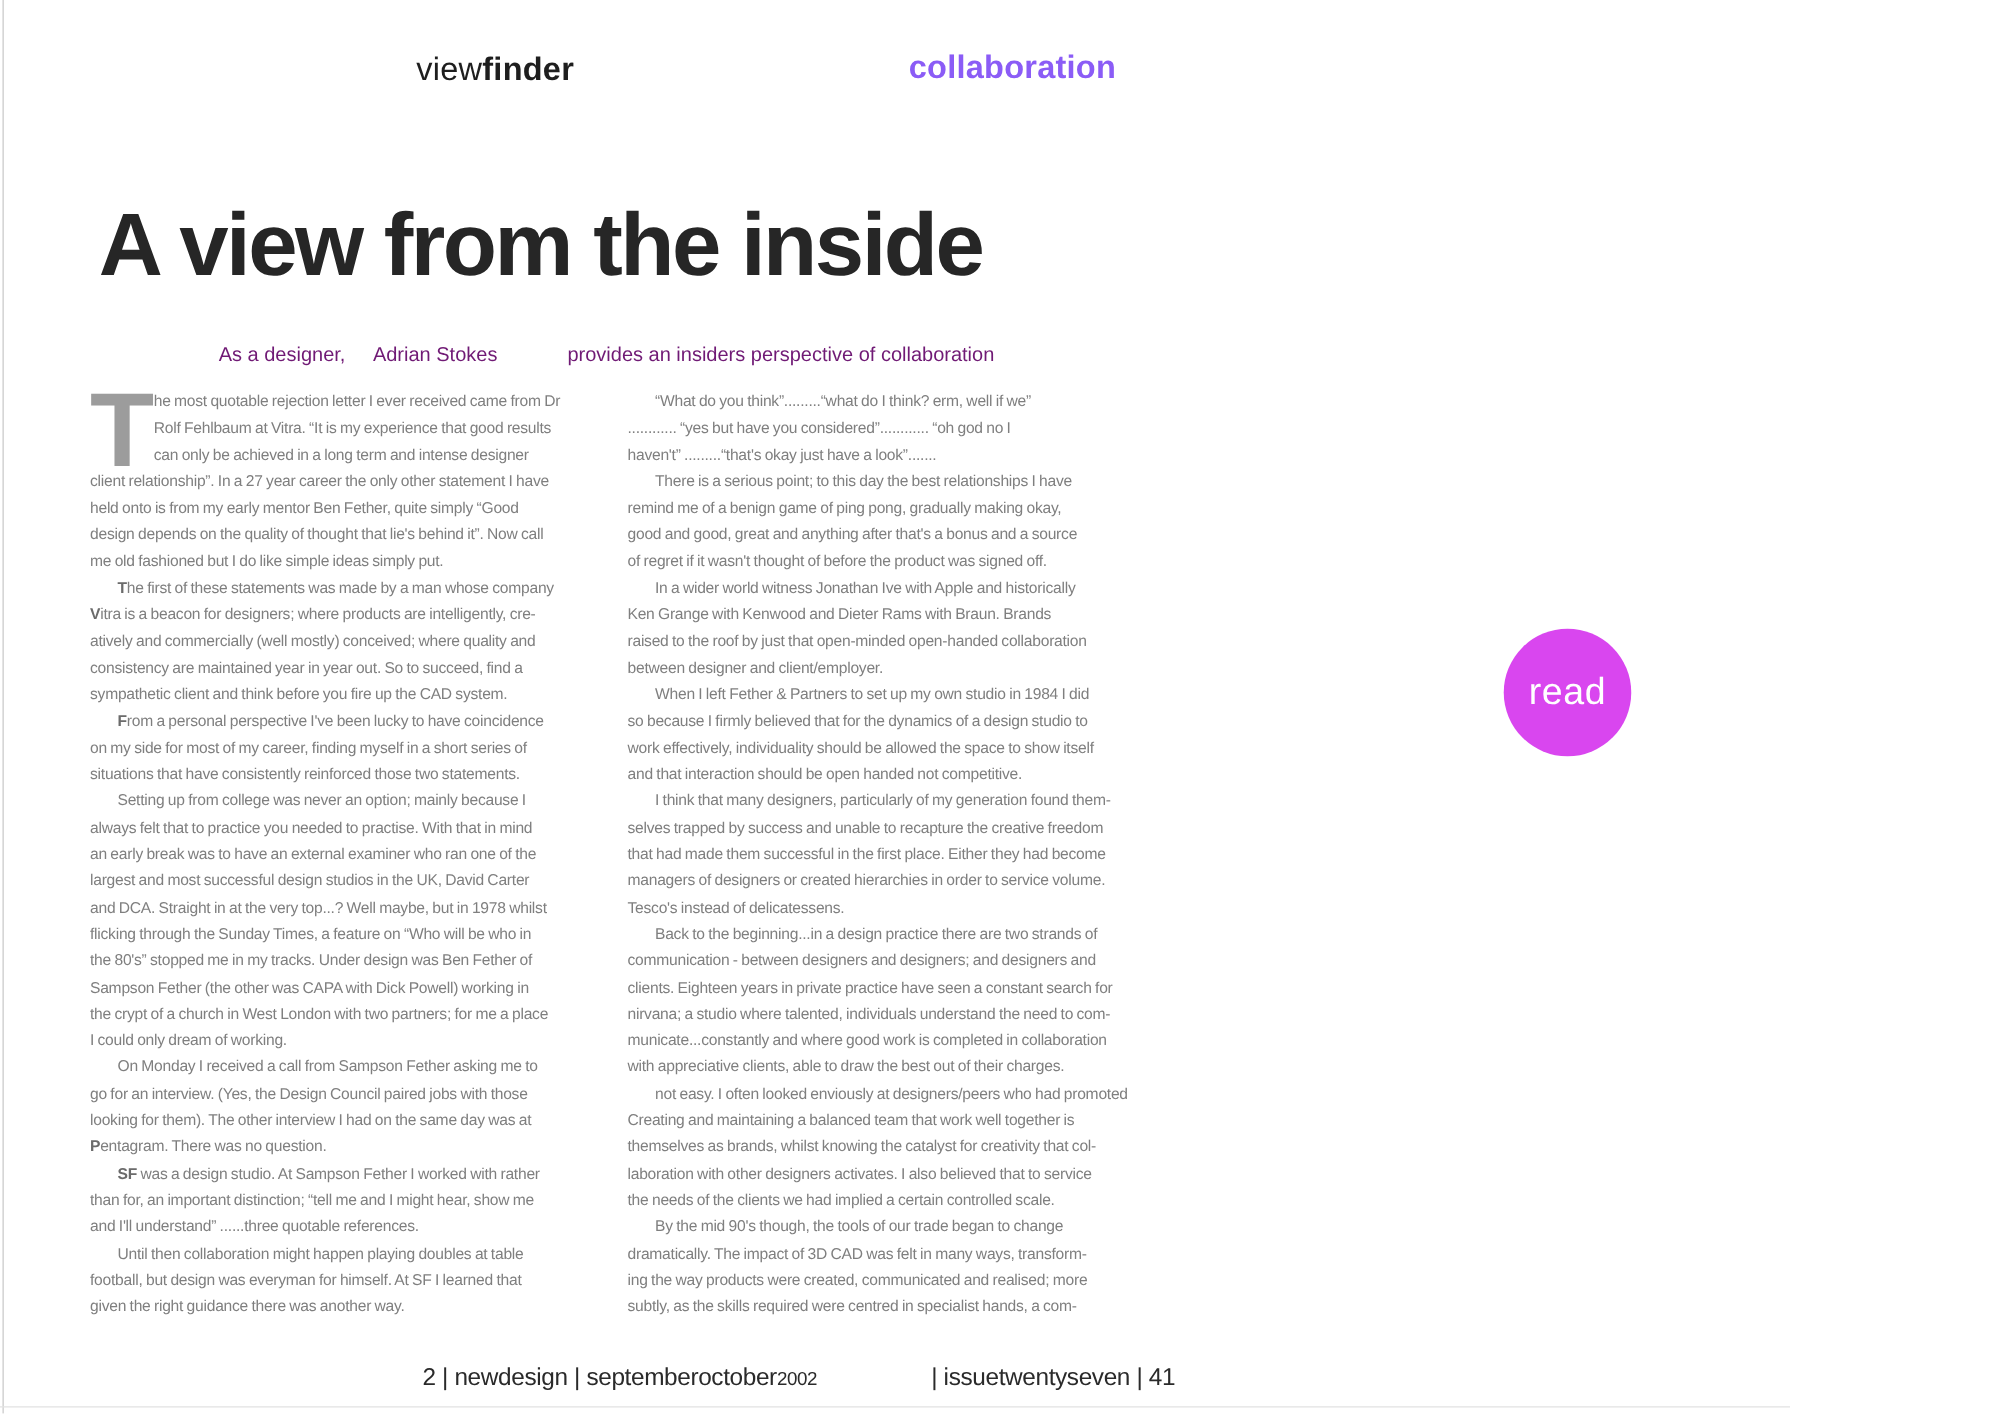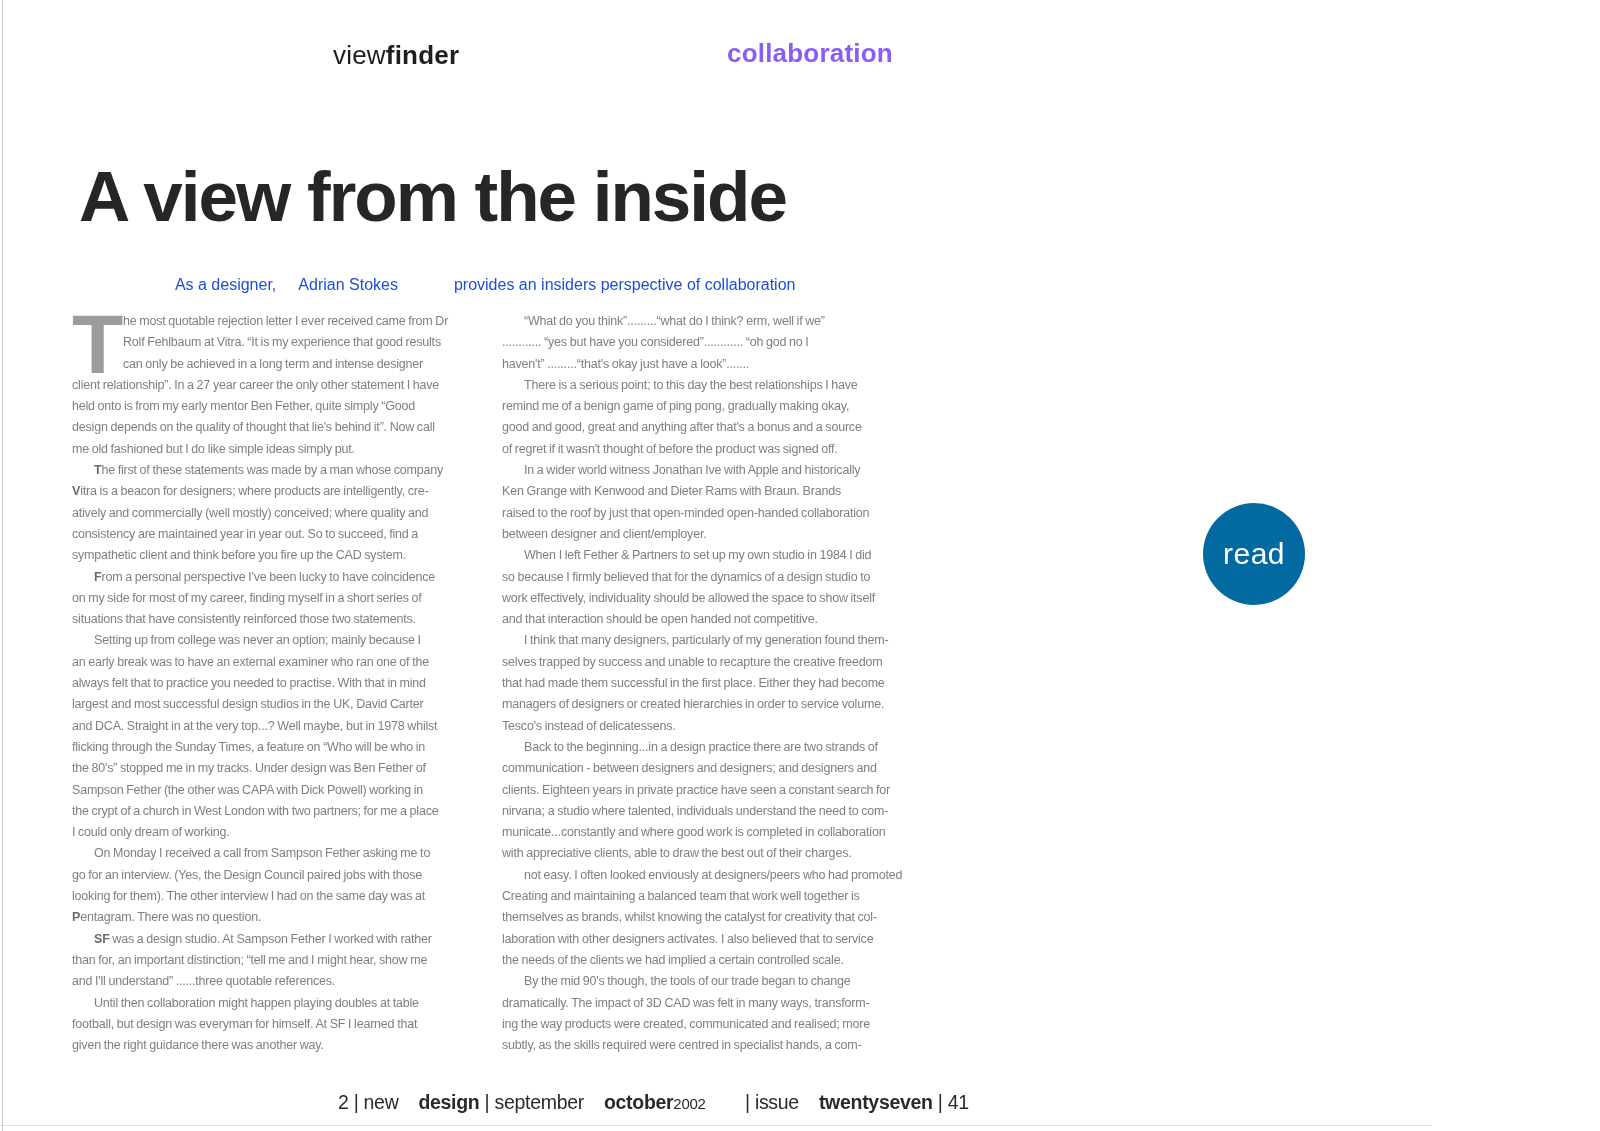--- a/index.html
+++ b/index.html
@@ -12,21 +12,21 @@
 
   .hdr-section{position:absolute;left:333px;top:40px;font-size:26px;color:#1e1e1e;letter-spacing:0.2px;}
   .hdr-section .bold{font-weight:bold;}
   .hdr-topic{position:absolute;left:727px;top:38px;font-size:26px;font-weight:bold;color:#8b5cf6;letter-spacing:0.2px;}
 
   .title{
     position:absolute;left:79px;top:156px;
     font-size:71px;font-weight:bold;color:#262626;letter-spacing:-2px;white-space:pre;
   }
 
-  .byline{position:absolute;left:158px;top:258px;font-size:16px;color:#1d4ed8;white-space:pre;}
+  .byline{position:absolute;left:158px;top:258px;font-size:16px;color:#701a75;white-space:pre;}
   .byline .seg1{margin-right:22px;}
   .byline .author{margin-right:56px;}
 
   .col{
     position:absolute;top:311px;width:436px;
     font-size:12.5px;line-height:21.3px;color:#7f7f7f;
     letter-spacing:-0.2px;word-spacing:-0.5px;
   }
   .col-left{left:72px;}
   .col-right{left:502px;}
@@ -44,21 +44,21 @@
     position:absolute;left:1203px;top:503px;width:102px;height:102px;border-radius:50%;
     background:#6b6b6b;color:#ffffff;display:flex;align-items:center;justify-content:center;
     font-size:30px;letter-spacing:0.5px;cursor:pointer;
   }
 
   .footer-left,.footer-right{
     position:absolute;top:1091px;font-size:19.5px;color:#2a2a2a;letter-spacing:-0.3px;white-space:pre;
   }
   .footer-left{left:338px;}
   .footer-right{left:745px;}
-  .fseg-bold{font-weight:bold;margin-left:20px;}
+  .fseg-bold{font-weight:normal;}
   .fseg-small{font-size:15px;}
 </style>
 </head>
 <body>
 
 <div class="page">
 
   <div class="edge-left"></div>
   <div class="edge-bottom"></div>
 
@@ -91,22 +91,22 @@
           <div class="line">consistency are maintained year in year out. So to succeed, find a</div>
           <div class="line">sympathetic client and think before you fire up the CAD system.</div>
         </div>
         <div class="para indent">
           <div class="line"><span class="lead">F</span>rom a personal perspective I've been lucky to have coincidence</div>
           <div class="line">on my side for most of my career, finding myself in a short series of</div>
           <div class="line">situations that have consistently reinforced those two statements.</div>
         </div>
         <div class="para indent">
           <div class="line">Setting up from college was never an option; mainly because I</div>
+          <div class="line">always felt that to practice you needed to practise. With that in mind</div>
           <div class="line">an early break was to have an external examiner who ran one of the</div>
-          <div class="line">always felt that to practice you needed to practise. With that in mind</div>
           <div class="line">largest and most successful design studios in the UK, David Carter</div>
           <div class="line">and DCA. Straight in at the very top...? Well maybe, but in 1978 whilst</div>
           <div class="line">flicking through the Sunday Times, a feature on “Who will be who in</div>
           <div class="line">the 80's” stopped me in my tracks. Under design was Ben Fether of</div>
           <div class="line">Sampson Fether (the other was CAPA with Dick Powell) working in</div>
           <div class="line">the crypt of a church in West London with two partners; for me a place</div>
           <div class="line">I could only dream of working.</div>
         </div>
         <div class="para indent">
           <div class="line">On Monday I received a call from Sampson Fether asking me to</div>
@@ -176,20 +176,20 @@
         </div>
         <div class="para indent">
           <div class="line">By the mid 90's though, the tools of our trade began to change</div>
           <div class="line">dramatically. The impact of 3D CAD was felt in many ways, transform-</div>
           <div class="line">ing the way products were created, communicated and realised; more</div>
           <div class="line">subtly, as the skills required were centred in specialist hands, a com-</div>
         </div>
       </div>
   </div>
 
-  <div class="read-btn" style="background: #0369a1;">
+  <div class="read-btn" style="background: #d946ef;">
     <span>read</span>
   </div>
 
   <div class="footer-left" id="footer-left"><span class="">2 | </span><span class="">new</span><span class="fseg-bold ">design</span><span class=""> | </span><span class="">september</span><span class="fseg-bold ">october</span><span class="fseg-small">2002</span></div>
   <div class="footer-right" id="footer-right"><span class="">| </span><span class="">issue</span><span class="fseg-bold ">twentyseven</span><span class=""> | 41</span></div>
 
 </div>
 
 </body></html>

